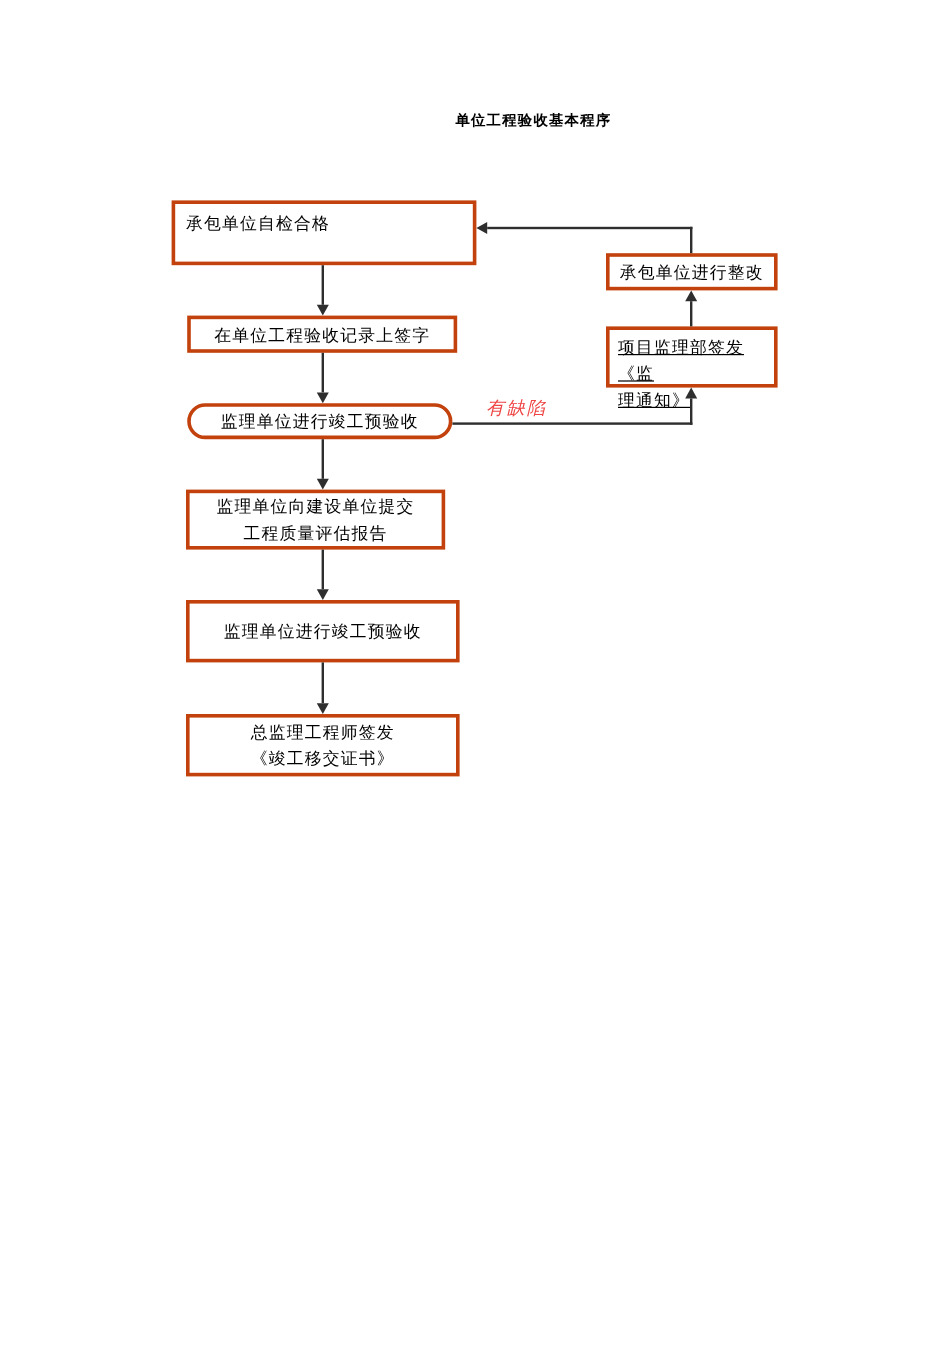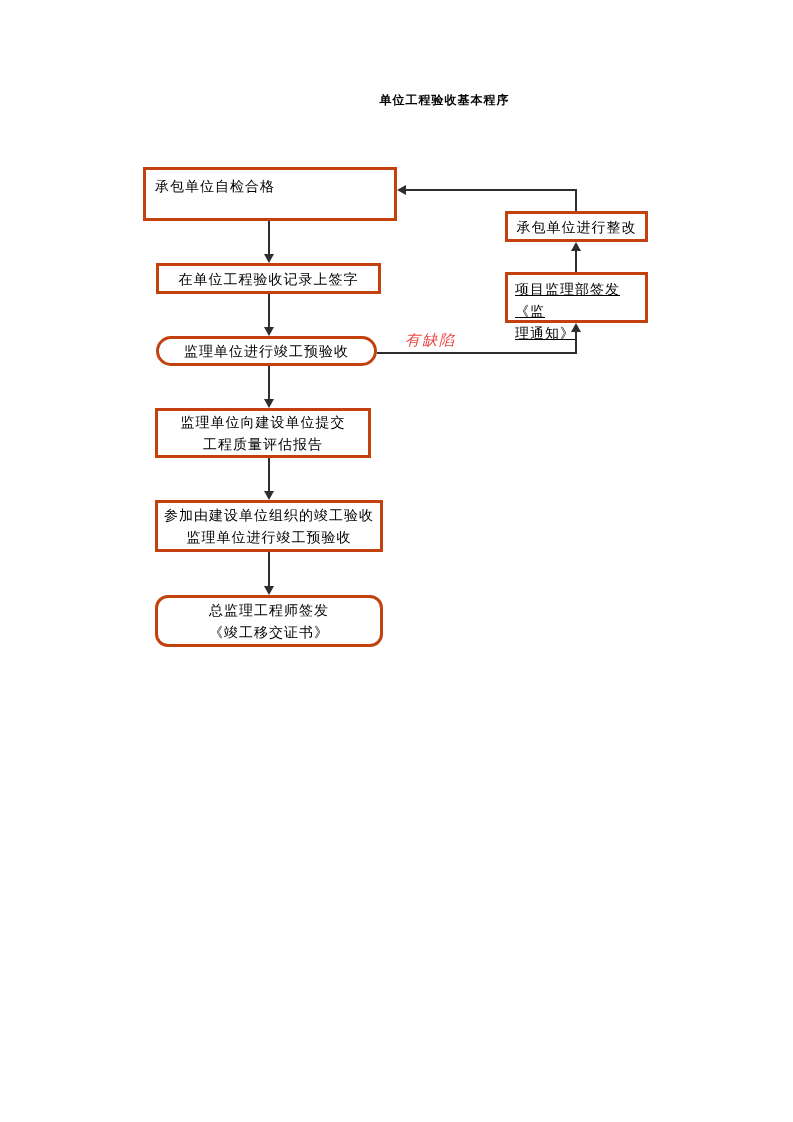--- a/index.html
+++ b/index.html
@@ -38,21 +38,21 @@
     text-align:center;
   }
   .fc-box.leftalign{text-align:left;}
   .fc-box .line{line-height:22px;}
   
   .box1{left:143px;top:167px;width:254px;height:54px;padding:5px 9px;}
   .box2{left:156px;top:263px;width:225px;height:31px;}
   .box3{left:156px;top:336px;width:221px;height:30px;border-radius:15px;}
   .box4{left:155px;top:408px;width:216px;height:50px;}
   .box5{left:155px;top:500px;width:228px;height:52px;}
-  .box6{left:155px;top:595px;width:228px;height:52px;border-radius:13px;}
+  .box6{left:155px;top:595px;width:228px;height:52px;}
   
   .boxA{left:505px;top:211px;width:143px;height:31px;}
   .boxB{left:505px;top:272px;width:143px;height:51px;padding:3px 7px;text-decoration:underline;}
   
   .vline,.hline{position:absolute;background:#2e2e2e;}
   .vline{width:2px;}
   .hline{height:2px;}
   .arrow-down,.arrow-up,.arrow-left{position:absolute;width:0;height:0;}
   .arrow-down{
     border-left:5px solid transparent;
@@ -97,21 +97,20 @@
   <div class="fc-box center box3">
     <div class="line">监理单位进行竣工预验收</div>
   </div>
 
   <div class="fc-box center box4">
     <div class="line">监理单位向建设单位提交</div>
     <div class="line">工程质量评估报告</div>
   </div>
 
   <div class="fc-box center box5">
-    <div class="line">参加由建设单位组织的竣工验收</div>
     <div class="line">监理单位进行竣工预验收</div>
   </div>
 
   <div class="fc-box center box6">
     <div class="line">总监理工程师签发</div>
     <div class="line">《竣工移交证书》</div>
   </div>
 
   <div class="fc-box center boxA">
     <div class="line">承包单位进行整改</div>

